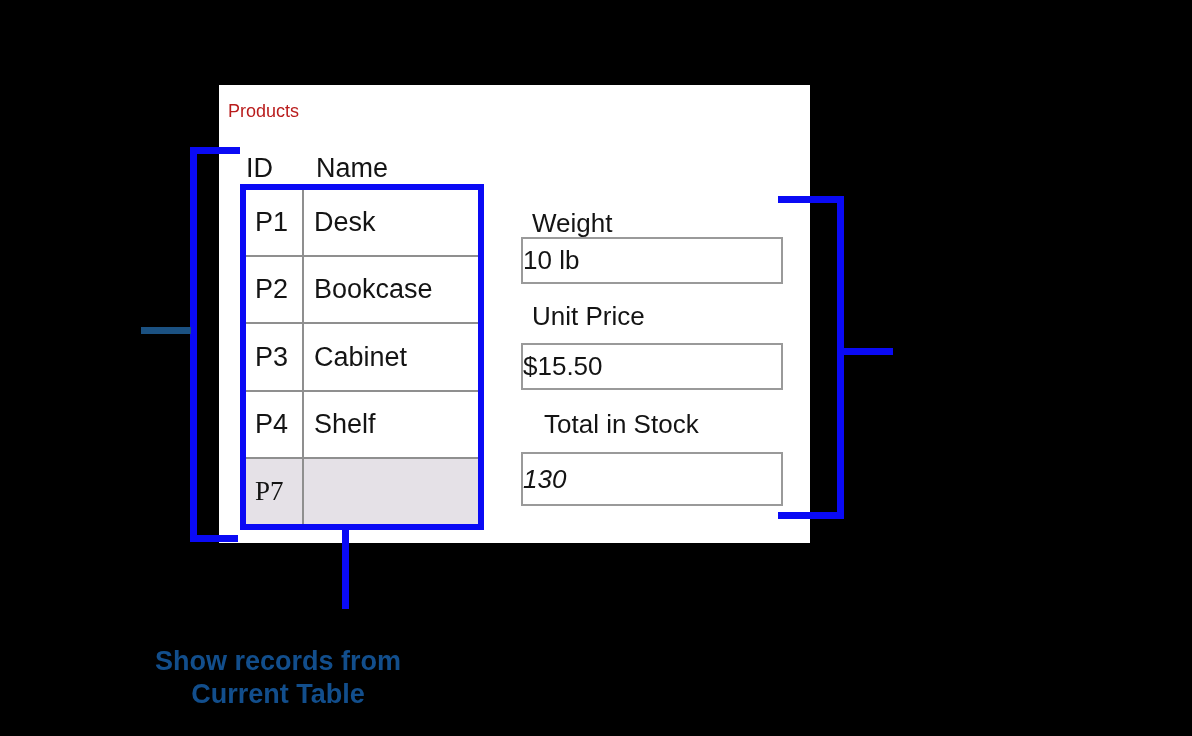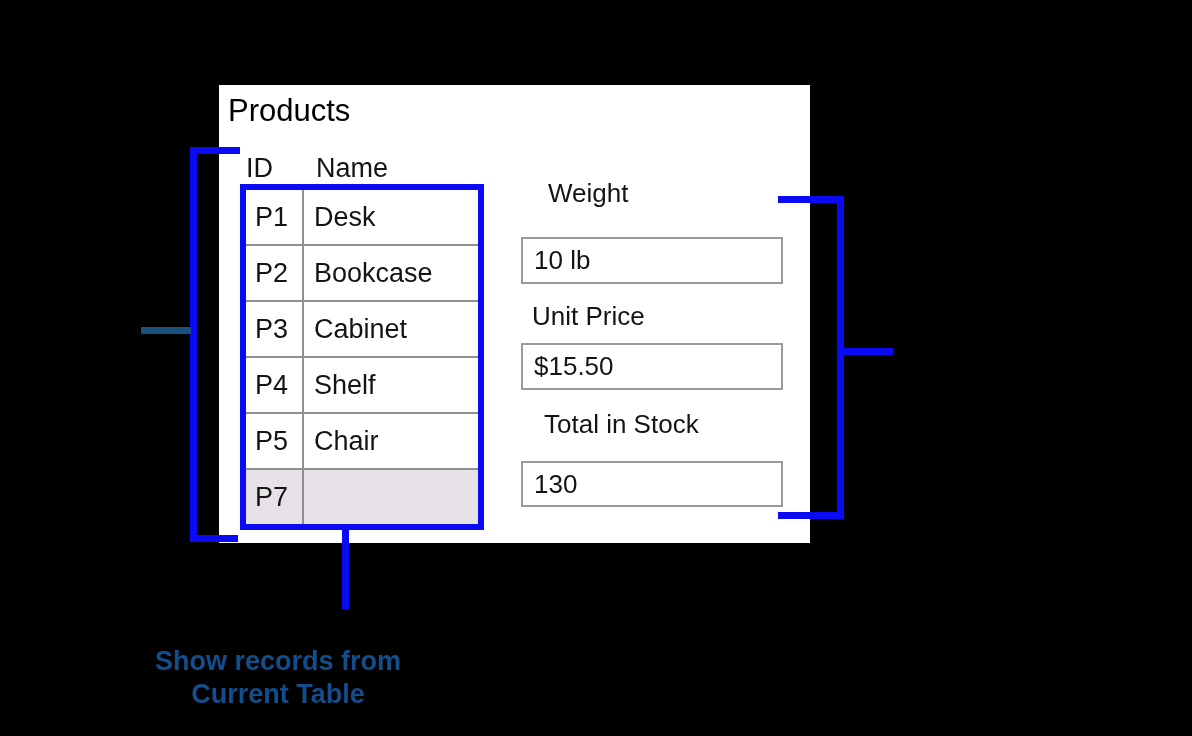--- a/index.html
+++ b/index.html
@@ -6,44 +6,44 @@
   #canvas{
     position:relative;width:1192px;height:736px;background:#000;overflow:hidden;
     font-family:"Liberation Sans", sans-serif;color:#111;
   }
   
   .panel{
     position:absolute;left:219px;top:85px;width:591px;height:458px;
     background:#ffffff;
   }
   .form-title{
-    position:absolute;left:9px;top:11px;font-size:31px;line-height:30px;color:#000000;
+    position:absolute;left:9px;top:11px;font-size:18px;line-height:30px;color:#b91c1c;
   }
   .col-header{position:absolute;top:68px;font-size:27px;line-height:30px;color:#141414;}
   .col-header.id{left:27px;}
   .col-header.name{left:97px;}
   
   .records{
     position:absolute;left:9px;top:99px;width:244px;height:346px;
     border:6px solid var(--accent-blue,#0a0af5);box-sizing:border-box;
     display:flex;flex-direction:column;background:#fff;margin-left:12px;
   }
   .row{flex:1;display:flex;align-items:stretch;}
   .row + .row{border-top:2px solid #8f8f8f;}
-  .row.highlight{background:var(--row-highlight,#e5e1e7);}
+  .row.highlight{background:var(--row-highlight,#e5e1e7);font-family:Liberation Serif, serif;}
   .cell{display:flex;align-items:center;font-size:27px;color:#141414;}
   .cell.id{width:58px;padding-left:9px;border-right:2px solid #8f8f8f;box-sizing:border-box;}
   .cell.name{flex:1;padding-left:10px;}
   
   .field-label{position:absolute;left:313px;font-size:26px;line-height:30px;color:#141414;}
   .field-box{
     position:absolute;left:302px;width:262px;height:47px;box-sizing:border-box;
     border:2px solid #9a9a9a;background:#fff;display:flex;align-items:center;
   }
-  .field-box span{font-size:26px;padding-left:11px;color:#141414;}
+  .field-box span{font-size:26px;color:#141414;}
   
   .ann{position:absolute;background:var(--accent-blue,#0a0af5);}
   .ann.dark{background:var(--dark-blue,#1b5181);}
   
   .caption{
     position:absolute;left:128px;top:645px;width:300px;text-align:center;
     font-size:27px;line-height:33px;font-weight:bold;color:var(--caption-blue,#124e8c);
   }
 </style>
 </head>
@@ -67,41 +67,37 @@
         <div class="cell name">Bookcase</div>
       </div>
       <div class="row">
         <div class="cell id">P3</div>
         <div class="cell name">Cabinet</div>
       </div>
       <div class="row">
         <div class="cell id">P4</div>
         <div class="cell name">Shelf</div>
       </div>
-      <div class="row">
-        <div class="cell id">P5</div>
-        <div class="cell name">Chair</div>
-      </div>
       <div class="row highlight">
         <div class="cell id">P7</div>
       </div>
     </div>
 
-    <div class="field-label" style="top:93px;margin-left:16px;">Weight</div>
+    <div class="field-label" style="top:123px;">Weight</div>
     <div class="field-box" style="top:152px;">
       <span>10 lb</span>
     </div>
 
     <div class="field-label" style="top:216px;">Unit Price</div>
     <div class="field-box" style="top:258px;">
       <span>$15.50</span>
     </div>
 
     <div class="field-label" style="top:324px;margin-left:12px;">Total in Stock</div>
-    <div class="field-box" style="top:376px;height:46px;">
+    <div class="field-box" style="top:367px;height:54px;font-style:italic;">
       <span>130</span>
     </div>
   </div>
 
   <div class="ann" style="left:190px;top:147px;width:7px;height:395px;"></div>
   <div class="ann" style="left:190px;top:147px;width:50px;height:7px;"></div>
   <div class="ann" style="left:190px;top:535px;width:48px;height:7px;"></div>
   <div class="ann dark" style="left:141px;top:327px;width:50px;height:7px;"></div>
 
   <div class="ann" style="left:837px;top:196px;width:7px;height:323px;"></div>

